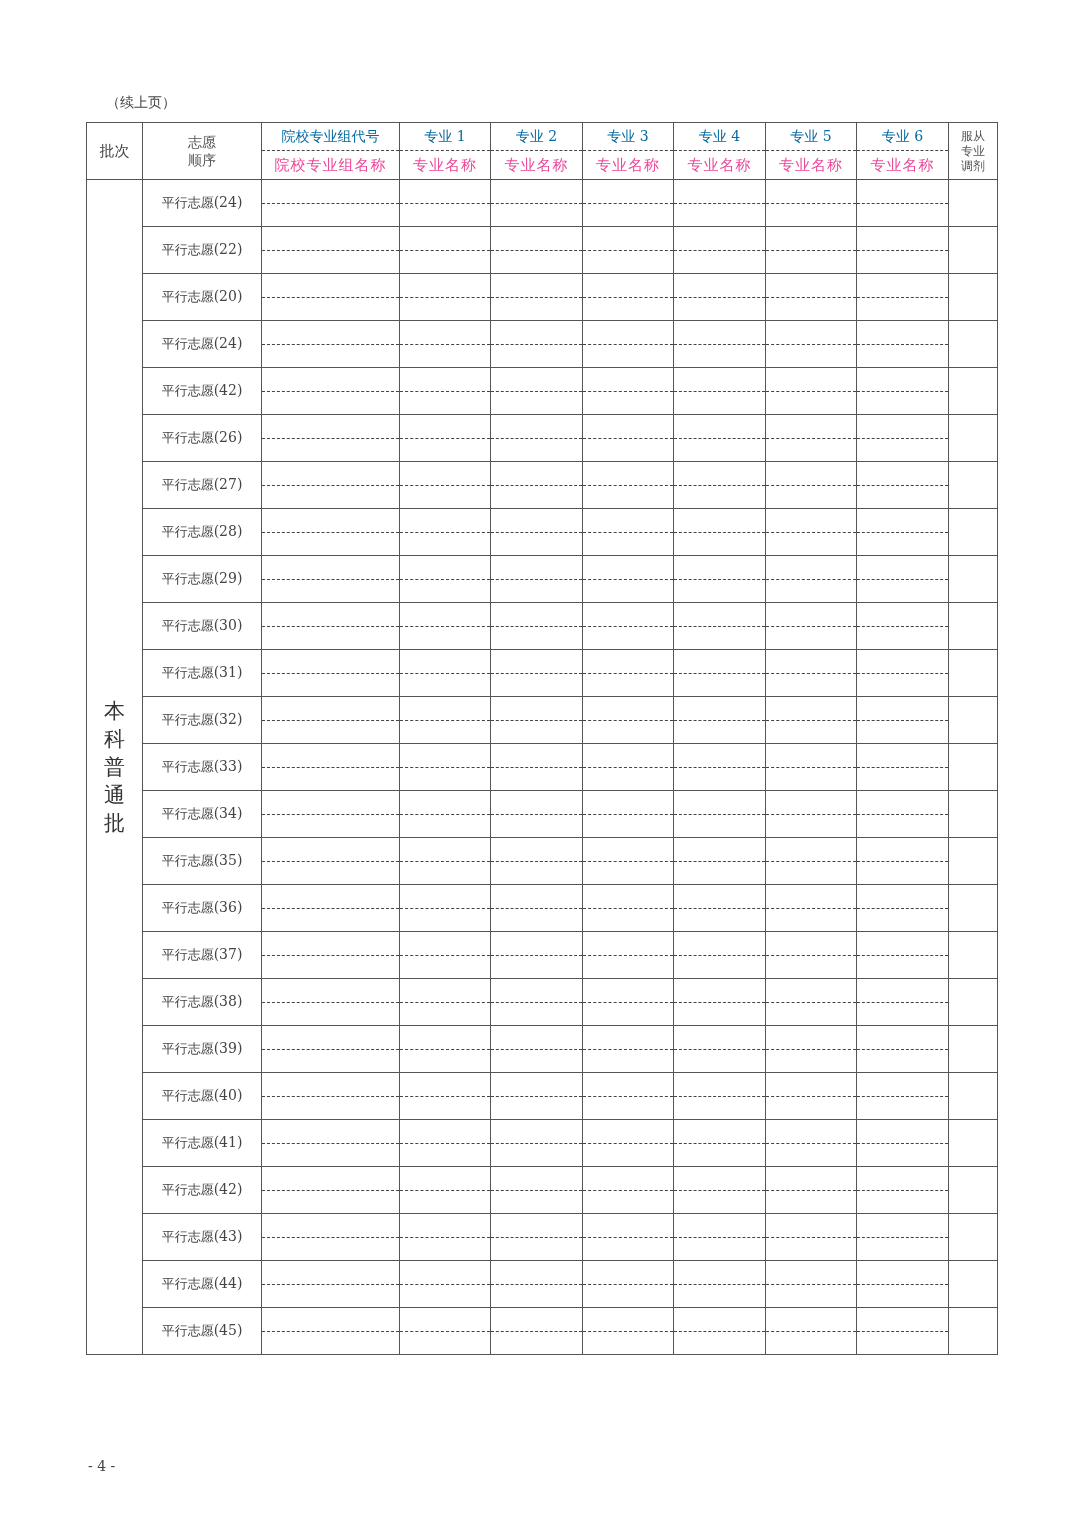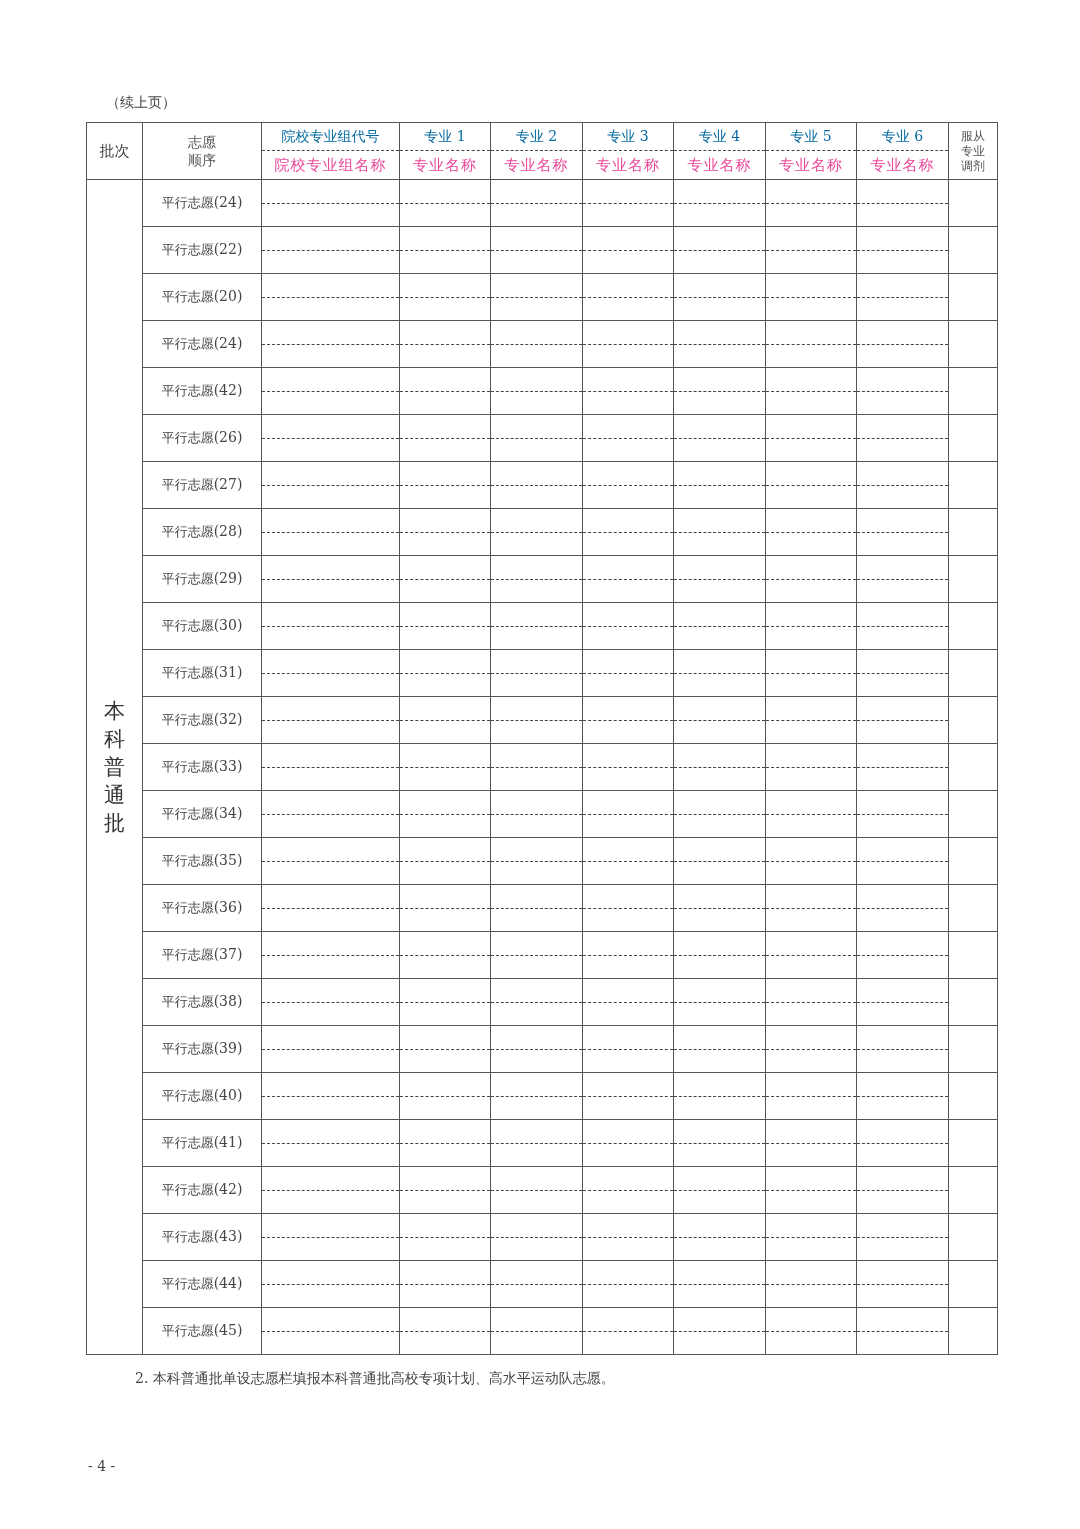--- a/index.html
+++ b/index.html
@@ -713,16 +713,15 @@
         </td>
         <td class="data-cell">
           <div class="dash"></div>
         </td>
         <td class="data-cell"></td>
       </tr>
     </tbody>
 </table>
 
 <div class="notes">
-  <div class="n2">2. 本科普通批单设志愿栏填报本科普通批高校专项计划、高水平运动队志愿。</div>
 </div>
 
 <div class="pageno">- 4 -</div>
 
 </body></html>

